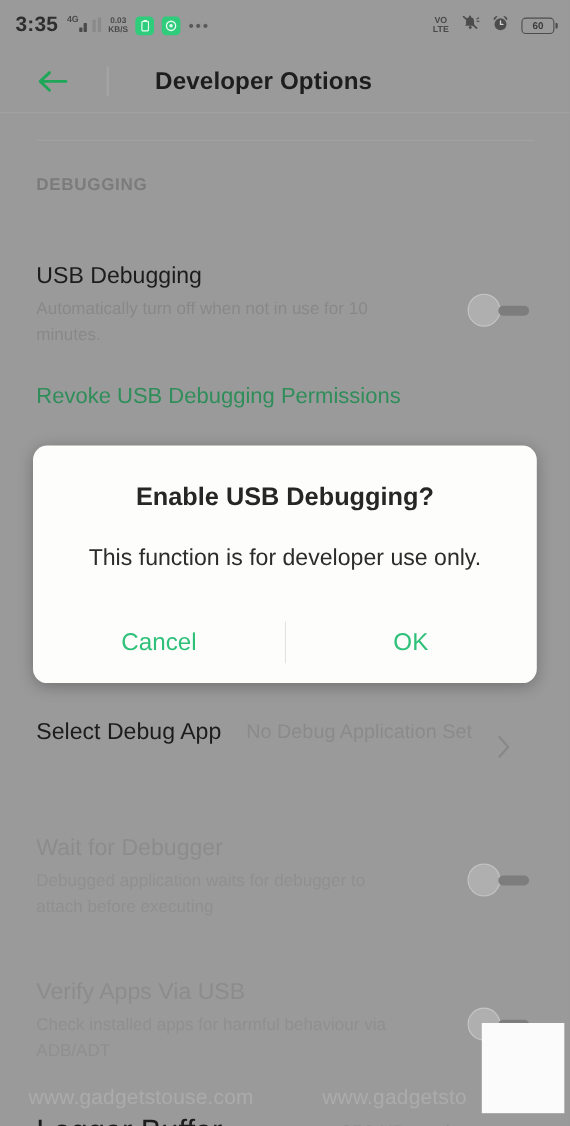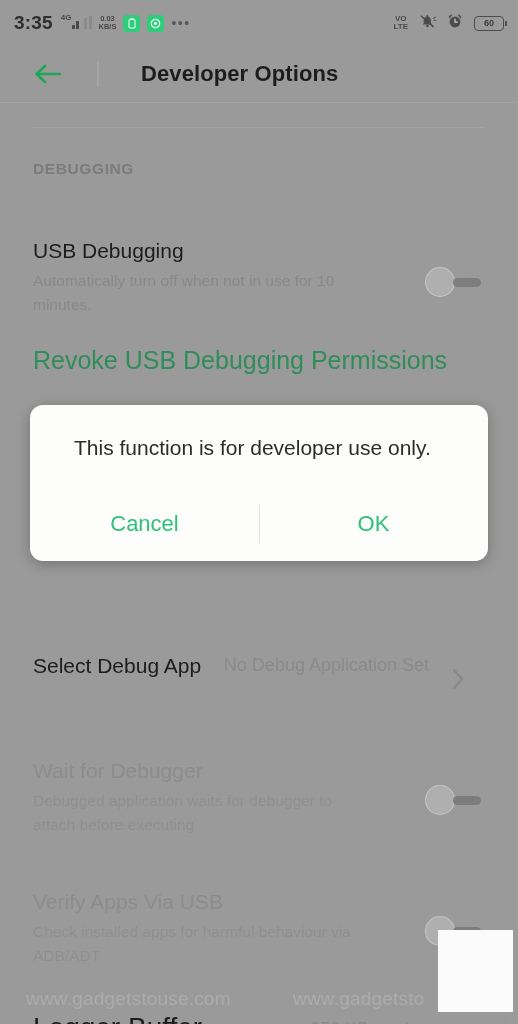--- a/index.html
+++ b/index.html
@@ -91,21 +91,21 @@
   .row { position:absolute; left:33px; right:33px;margin-top:22px; }
   .row-title { font-size:21px; color:#1c1c1c; line-height:27px; }
   .row-title.dim { color:#8e8e8e; }
   .row-sub {
     font-size:15.5px; color:#8a8a8a; line-height:24px; margin-top:5px;
     max-width:345px;
   }
   .row-sub.dimmer { color:#919191; }
   .link-row {
     position:absolute; left:33px;
-    font-size:25px; color:#2f8f5b; line-height:27px;
+    font-size:20px; color:#2f8f5b; line-height:27px;
   }
 
   
   .toggle { position:absolute; width:60px; height:30px; }
   .toggle .thumb {
     position:absolute; left:0; top:0;
     width:30px; height:30px; border-radius:50%;
     background:rgba(255,255,255,.22);
     border:1px solid rgba(255,255,255,.30);
   }
@@ -144,20 +144,21 @@
     box-shadow:0 3px 14px rgba(0,0,0,.25);
     overflow:hidden;
   }
   .dialog-title {
     text-align:center; font-size:23px; font-weight:700; color:#262626;
     padding:33px 24px 0;
   }
   .dialog-body {
     font-size:21px; color:#2c2c2c; line-height:34px;
     padding:26px 44px 0;
+    text-align:center;
   }
   .dialog-actions {
     display:flex; align-items:flex-start;
     height:74px; margin-top:22px; position:relative;
   }
   .dialog-btn {
     flex:1; text-align:center; font-size:22px; color:#2fc07a;
     background:none; border:none; cursor:pointer;
     font-family:"Liberation Sans", sans-serif;
     line-height:74px; height:74px;
@@ -298,20 +299,21 @@
           </svg>
       </span>
     </div>
 
     <div class="white-patch"></div>
   </div>
 
   <div id="scrim"></div>
 
   <div class="dialog">
+    <div class="dialog-title">Enable USB Debugging?</div>
     <div class="dialog-body">This function is for developer use only.</div>
     <div class="dialog-actions">
       <button class="dialog-btn">Cancel</button>
       <span class="btn-divider"></span>
       <button class="dialog-btn">OK</button>
     </div>
   </div>
 
 </div>
 

